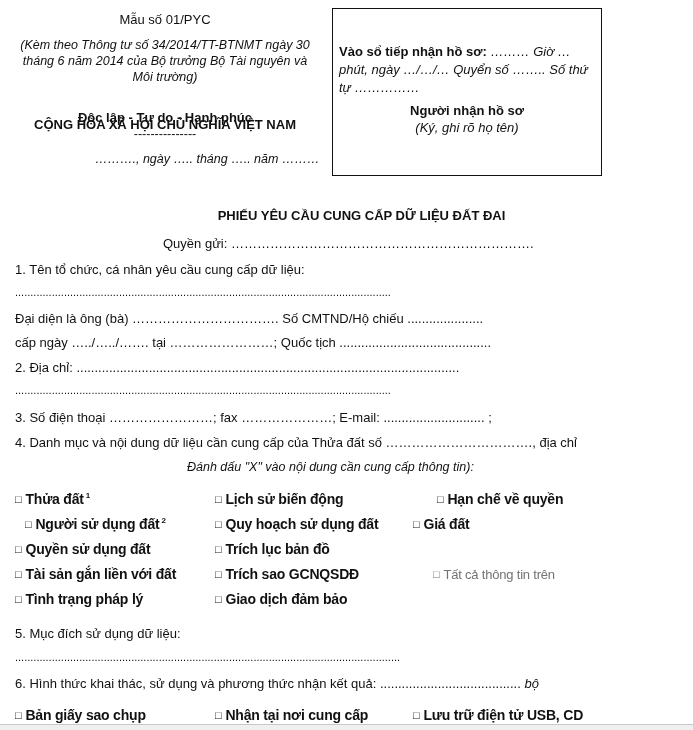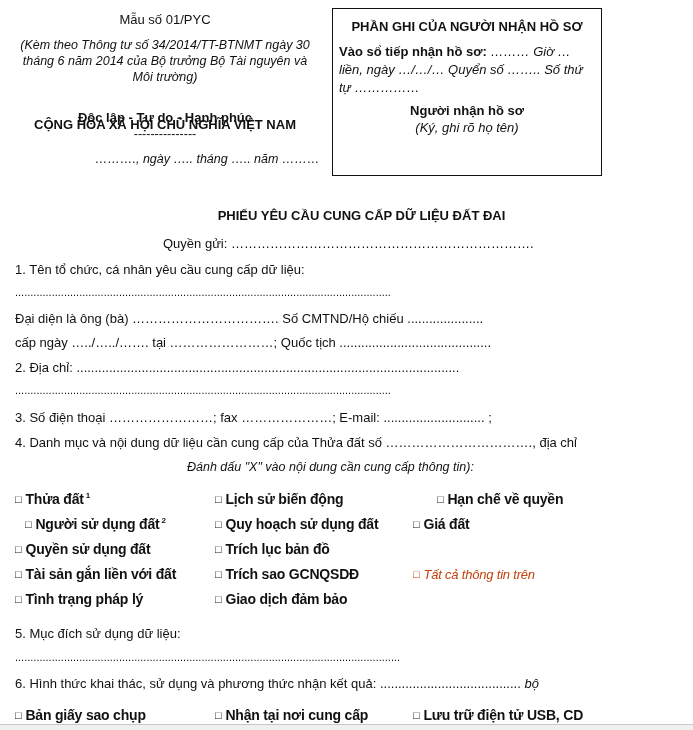--- a/index.html
+++ b/index.html
@@ -19,21 +19,21 @@
 
   
   #recv-box {
     position:absolute; left:332px; top:8px; width:270px; height:168px;
     border:1.5px solid #111; box-sizing:border-box;
   }
 
   .cb { font-size:11px; margin-right:4px; vertical-align:1px; }
   sup { font-size:8px; }
   .opt { position:absolute; white-space:nowrap; font-size:14px; font-weight:bold; letter-spacing:-0.2px; }
-  .opt.it-opt { font-weight:normal; font-style:italic; font-size:13px; color:#c2410c; }
+  .opt.it-opt { font-weight:normal; font-size:13px; color:#737373;margin-left:20px; }
 
   #bottom-strip {
     position:absolute; left:0; top:724px; width:693px; height:6px;
     background:#f0f0f0; border-top:1px solid #c8c8c8;
   }
 </style>
 </head>
 <body>
 
 <div id="hdr-left">
@@ -41,25 +41,24 @@
   <div class="abs f12 it" style="left:0;width:330px;top:38px;">(Kèm theo Thông tư số 34/2014/TT-BTNMT ngày 30</div>
   <div class="abs f12 it" style="left:0;width:330px;top:54px;">tháng 6 năm 2014 của Bộ trưởng Bộ Tài nguyên và</div>
   <div class="abs f12 it" style="left:0;width:330px;top:70px;">Môi trường)</div>
   <div class="abs f13 b" style="left:0;width:330px;top:93px;margin-top:24px;">CỘNG HÒA XÃ HỘI CHỦ NGHĨA VIỆT NAM</div>
   <div class="abs f13 b" style="left:0;width:330px;top:110px;">Độc lập - Tự do - Hạnh phúc</div>
   <div class="abs f12" style="left:0;width:330px;top:127px;">---------------</div>
   <div class="abs f12 it" style="left:95px;top:152px;text-align:left;">………., ngày ….. tháng ….. năm ………</div>
 </div>
 
 <div id="recv-box">
-  <div class="abs f13 b" style="left:0;width:268px;top:10px;text-align:center;">PHẦN GHI CỦA NGƯỜI NHẬN HỒ SƠ</div>
   <div class="abs f13" style="left:6px;top:35px;">
     <span class="b">Vào sổ tiếp nhận hồ sơ:</span><span class="it"> ……… Giờ …</span>
   </div>
-  <div class="abs f13 it" style="left:6px;top:53px;">liền, ngày …/…/… Quyển số …….. Số thứ</div>
+  <div class="abs f13 it" style="left:6px;top:53px;">phút, ngày …/…/… Quyển số …….. Số thứ</div>
   <div class="abs f13 it" style="left:6px;top:71px;">tự ……………</div>
   <div class="abs f13 it" style="left:0;width:268px;top:111px;text-align:center;">(Ký, ghi rõ họ tên)</div>
   <div class="abs f13 b" style="left:0;width:268px;top:94px;text-align:center;">Người nhận hồ sơ</div>
 </div>
 
 <div class="abs f13 b" style="left:0;width:693px;top:208px;text-align:center;padding-left:30px;box-sizing:border-box;">PHIẾU YÊU CẦU CUNG CẤP DỮ LIỆU ĐẤT ĐAI</div>
 <div class="abs f13" style="left:163px;top:236px;">Quyền gửi: …………………………………………………………….</div>
 
 <div class="abs f13" style="left:15px;top:262px;">1. Tên tổ chức, cá nhân yêu cầu cung cấp dữ liệu:</div>
 <div class="abs f13" style="left:15px;top:286px;font-size:11px;">...........................................................................................................................</div>

